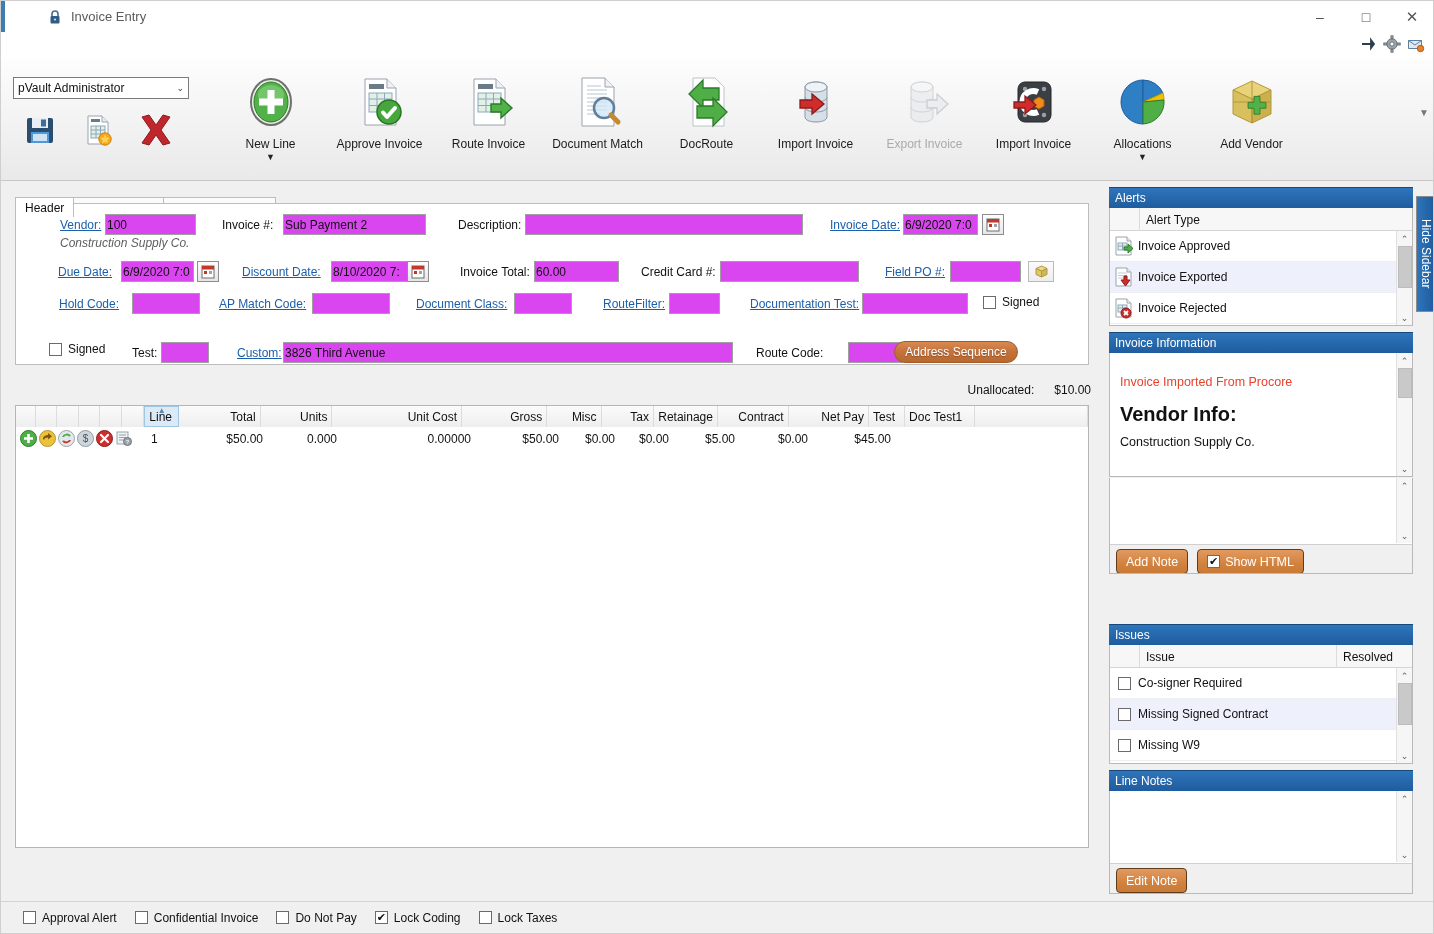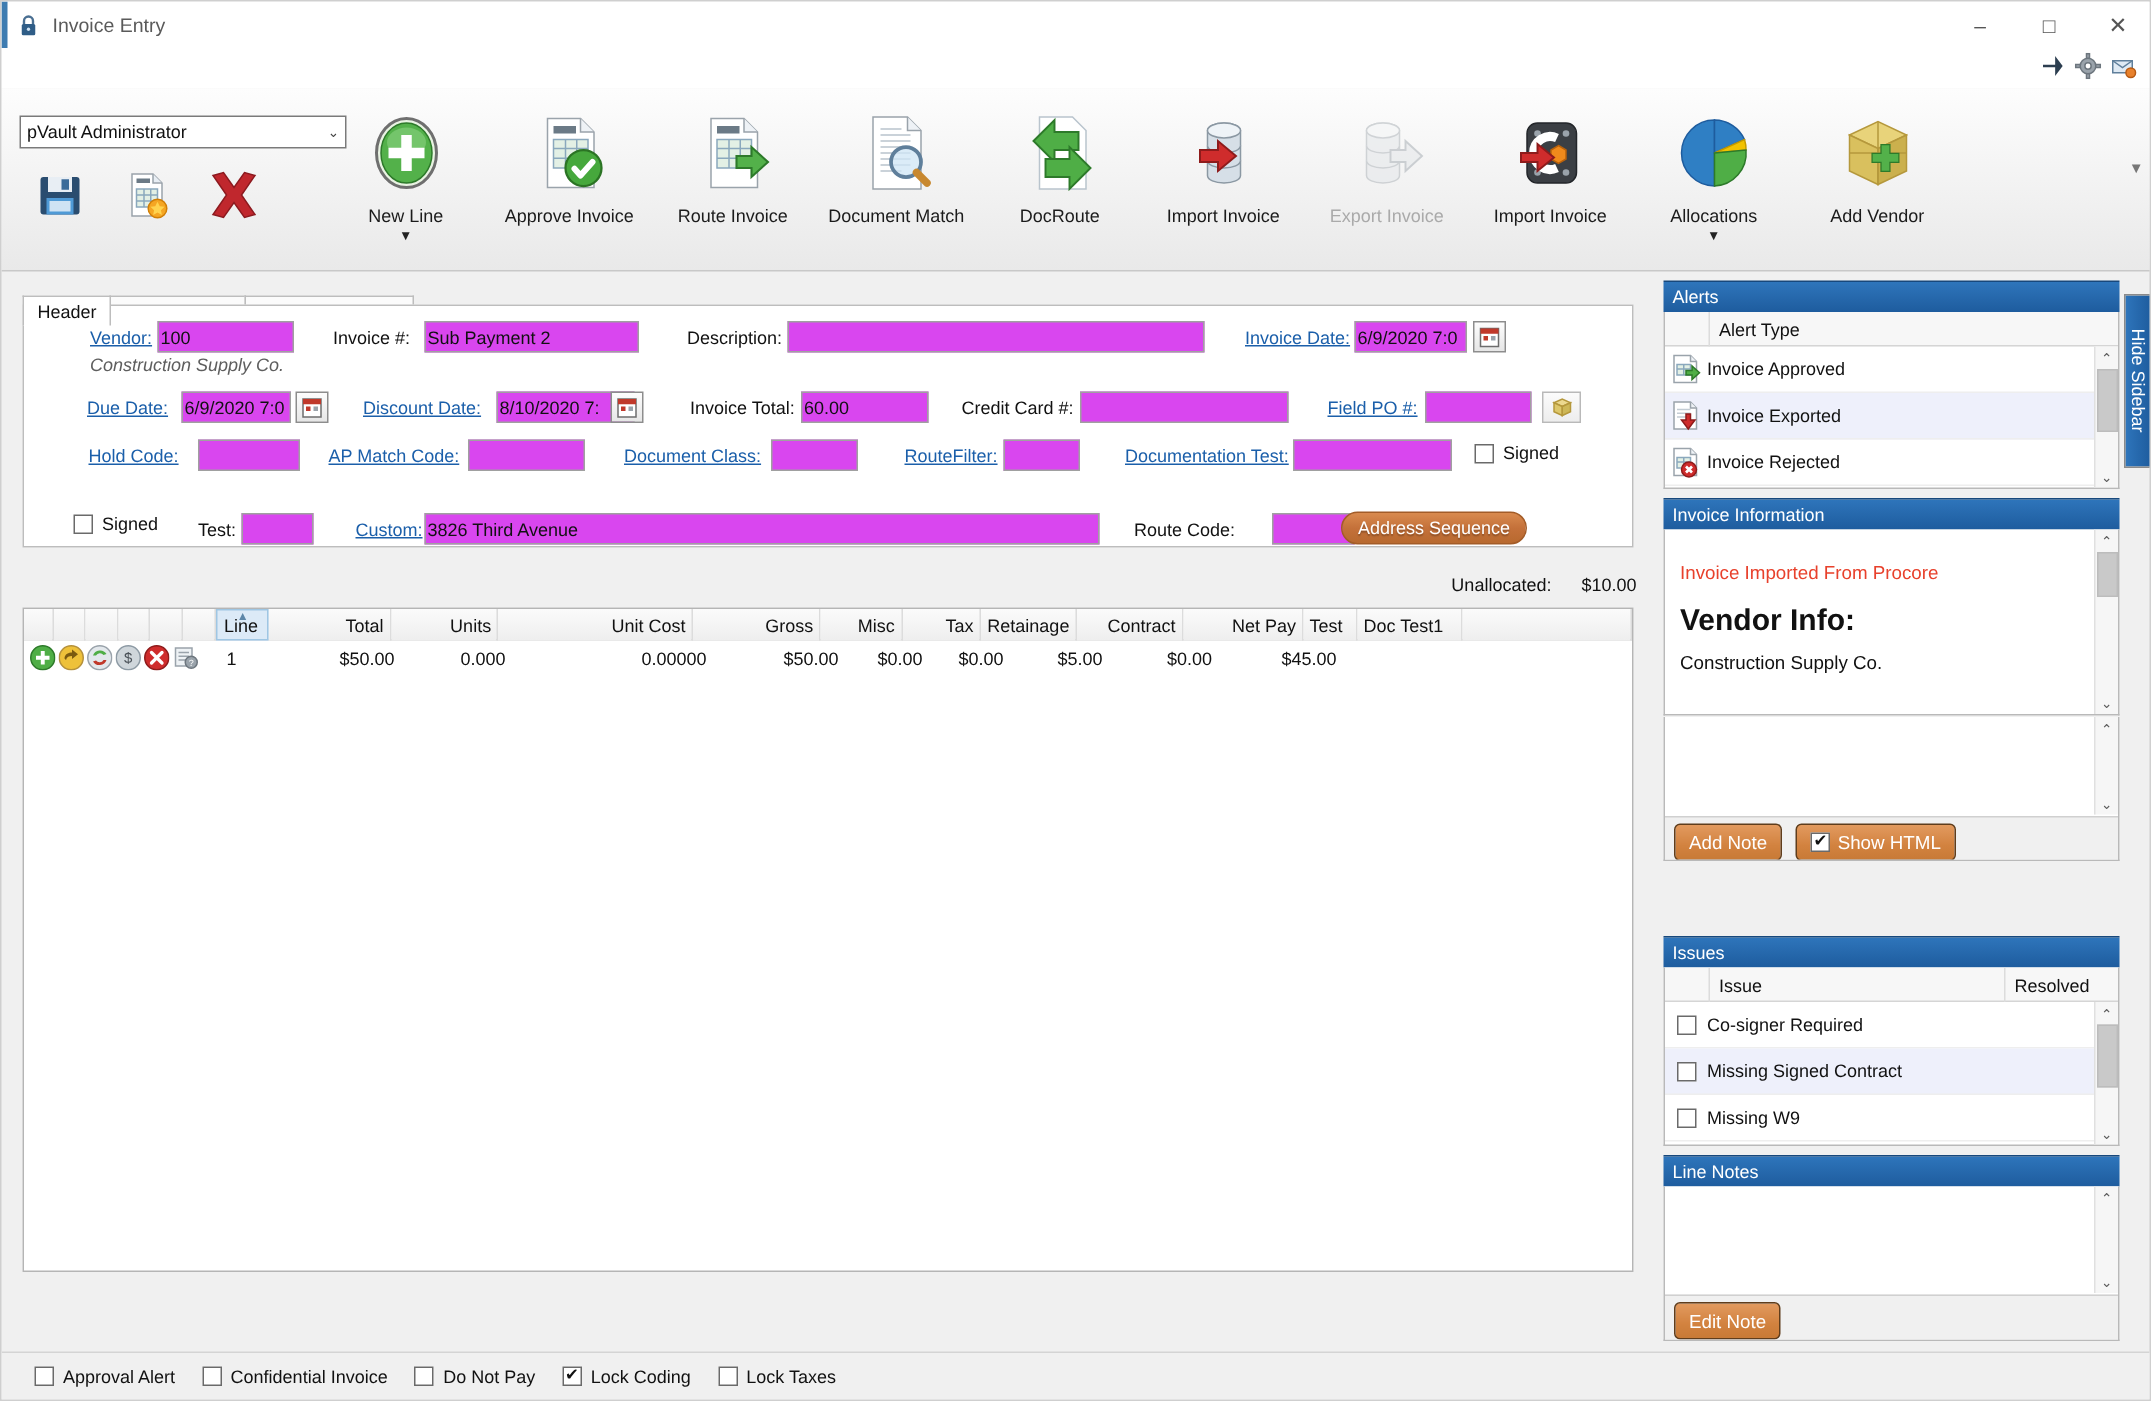--- a/index.html
+++ b/index.html
@@ -16,21 +16,21 @@
     position: relative;
     width: 1434px; height: 934px;
     border: 1px solid #cfcfcf;
     background: #f0f0f0;
     overflow: hidden;
   }
 
   
   .titlebar {
     position: absolute; left:0; top:0; width:1434px; height:31px;
-    background:#ffffff; display:flex; align-items:center;
+    background:#ffffff; display:flex; align-items:center;padding-left:36px;
   }
   .title-lock { margin-left:10px; width:16px; height:16px; position:relative; }
   .title-text { margin-left:8px; font-size:13px; color:#5a5a5a; }
   .win-btns { position:absolute; right:0; top:0; height:31px; display:flex; }
   .win-btn { width:46px; height:31px; display:flex; align-items:center; justify-content:center;
              color:#555; font-size:14px; }
   .win-btn.close { font-size:15px; }
   .title-accent { position:absolute; left:0; top:0; width:4px; height:31px; background:#3e7cb1; }
 
   
@@ -40,21 +40,21 @@
   .tb2-icons { position:absolute; right:10px; top:3px; display:flex; gap:6px; align-items:center; }
   .tb2-icons > span { width:18px; height:18px; display:inline-block; position:relative; }
 
   
   .ribbon {
     position:absolute; left:0; top:58px; width:1434px; height:122px;
     background:linear-gradient(to bottom,#fdfdfd 0%,#f4f4f4 45%,#e9e9e9 100%);
     border-bottom:1px solid #c8c8c8;
   }
   .user-select {
-    position:absolute; left:12px; top:18px; width:218px; height:22px;
+    position:absolute; left:12px; top:18px; width:176px; height:22px;
     border:1px solid #7a7a7a; background:#fff; font-size:12px;
     display:flex; align-items:center; padding:0 4px; color:#111;justify-content:center;
   }
   .user-select .chev { margin-left:auto; font-size:9px; color:#444; }
   .small-btns { position:absolute; left:12px; top:48px; display:flex; gap:4px; }
   .sb { width:54px; height:46px; border:1px solid transparent; border-radius:4px;
         display:flex; align-items:center; justify-content:center; }
 
   .rb-items { position:absolute; left:215px; top:4px; height:118px; display:flex; }
   .rb-item { width:109px; display:flex; flex-direction:column; align-items:center;

